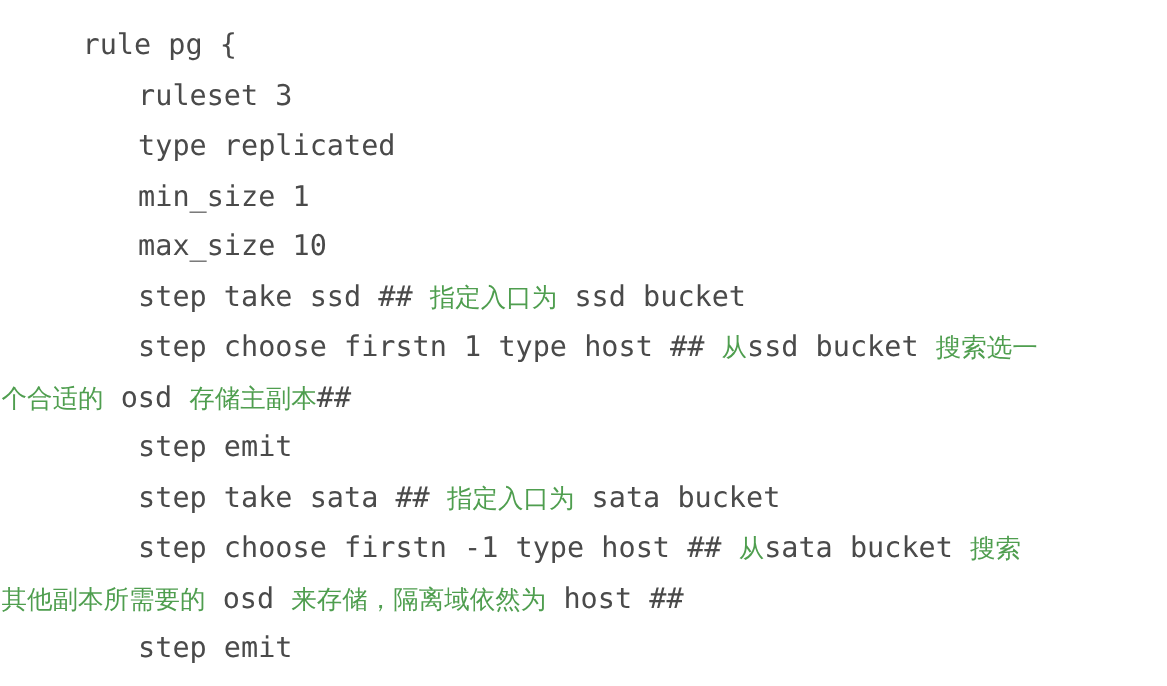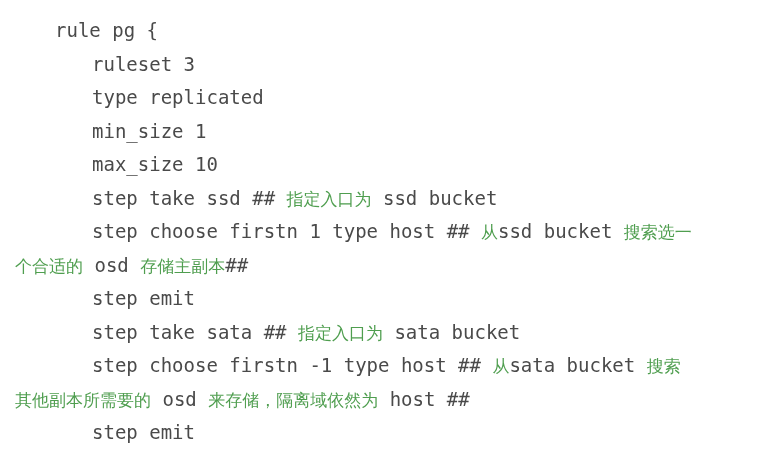--- a/index.html
+++ b/index.html
@@ -30,21 +30,21 @@
     line-height: 33.5px;
     white-space: pre;
     color: #4a4a4a;
     letter-spacing: 0px;
     padding-left: 55px;
     height: 33.5px;
   }
 
   
   .code-line.wrap-cont {
-    padding-left: 15px;
+    padding-left: 1px;
   }
 
   .tok {
     font-family: "DejaVu Sans Mono", "Liberation Mono", monospace;
     white-space: pre;
   }
   .tok.code {
     color: #4a4a4a;
   }
   .tok.comment-cjk {

